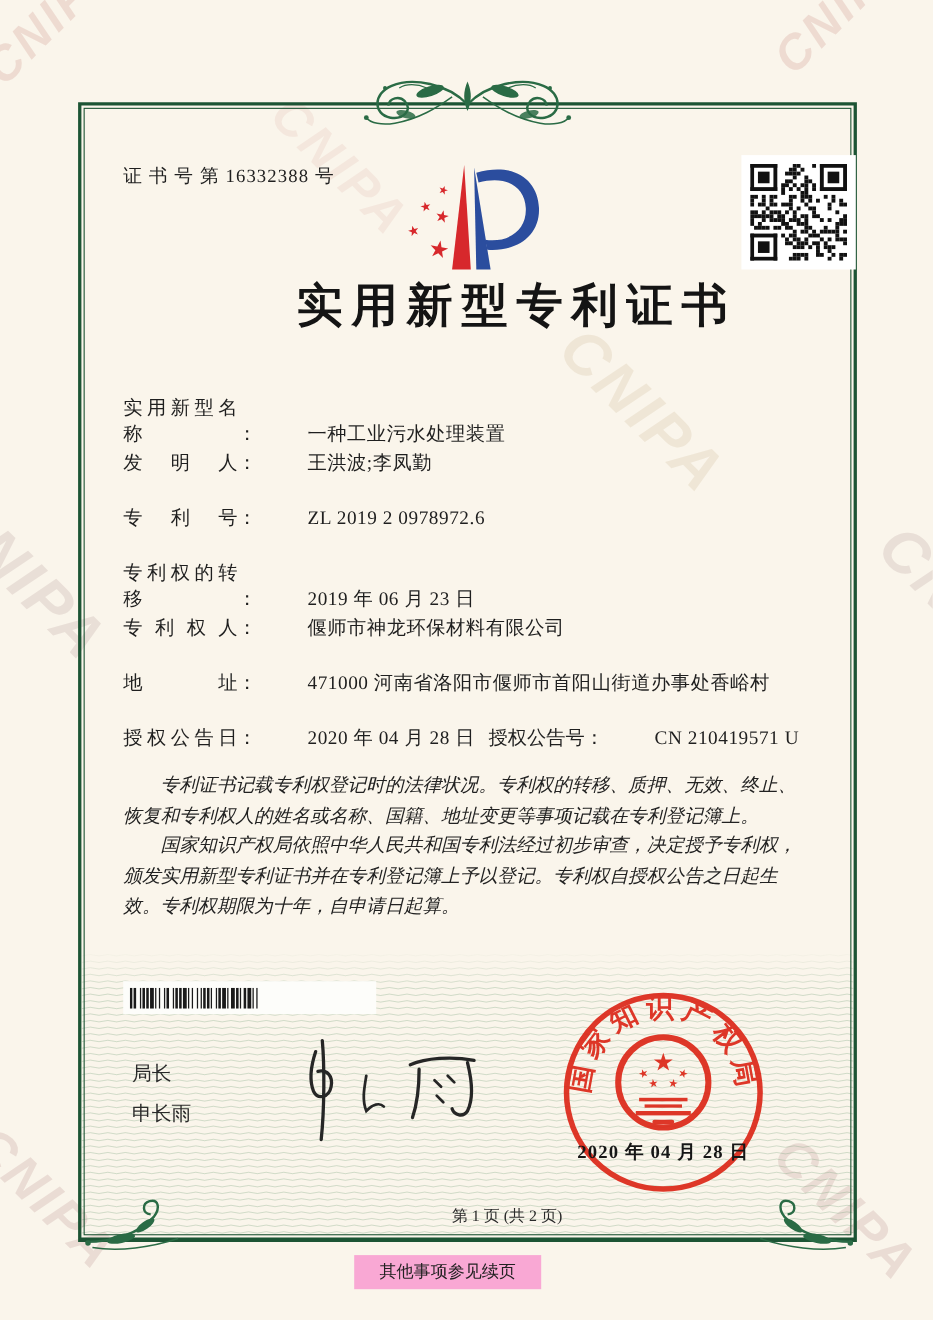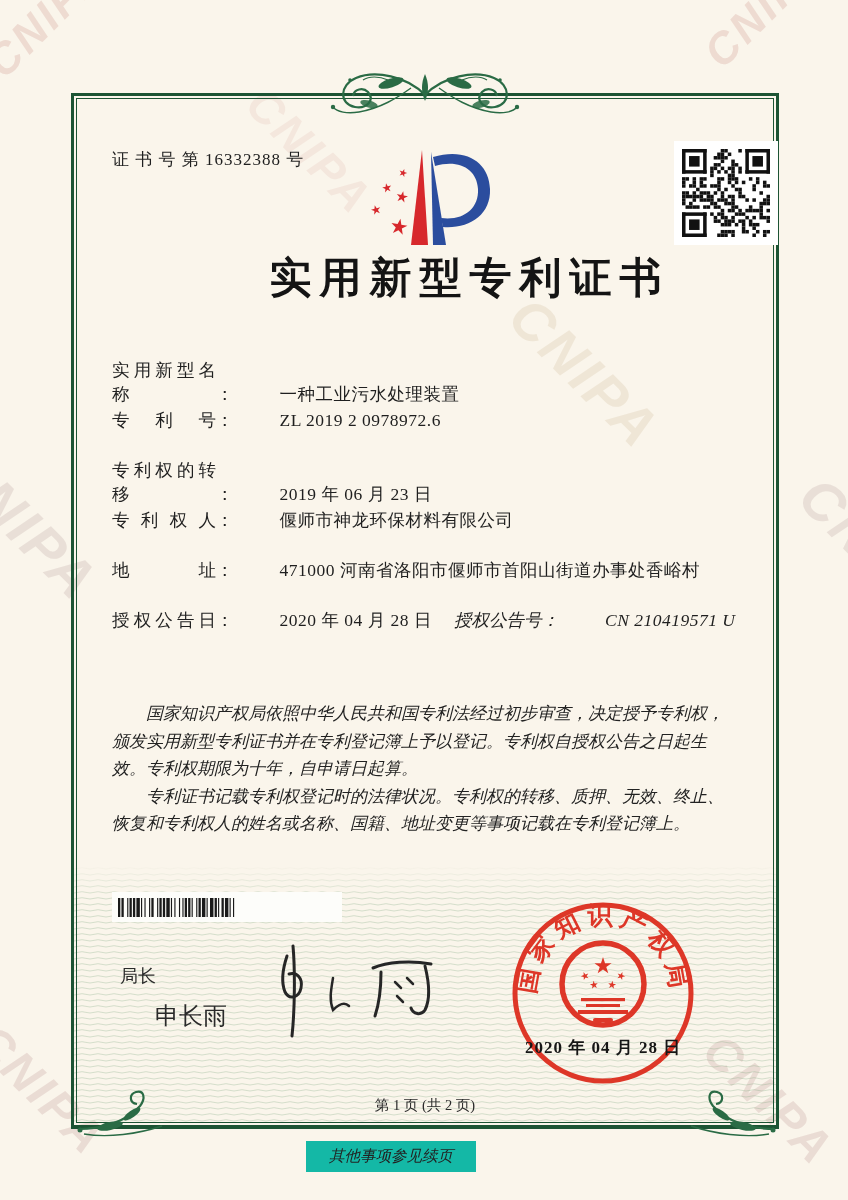--- a/index.html
+++ b/index.html
@@ -34,46 +34,46 @@
   .qr-wrap svg{position:absolute;left:8px;top:8px;}
 
   .title{position:absolute;left:71px;width:797px;top:250px;text-align:center;
          font-size:42px;font-weight:700;letter-spacing:8px;color:#141414;}
 
   .fields{position:absolute;left:112px;top:358px;width:640px;font-size:17.5px;}
   .field-row{height:50px;line-height:24px;position:relative;}
   .flabel{display:inline-block;width:104px;text-align:justify;text-align-last:justify;}
   .colon{display:inline-block;}
   .fvalue{padding-left:6px;letter-spacing:0.5px;margin-left:40px;}
-  .grant2{position:absolute;left:342px;top:0;font-style:italic;}
+  .grant2{position:absolute;left:332px;top:0;}
 
   .paras{position:absolute;left:112px;top:700px;width:628px;font-size:17px;line-height:27.5px;
          font-style:italic;color:#222;}
   .paras p{margin:0;text-indent:2em;}
 
   .waves{position:absolute;left:74px;top:864px;-webkit-mask-image:linear-gradient(180deg,transparent 0,#000 34px);
          mask-image:linear-gradient(180deg,transparent 0,#000 34px);}
 
   .barcode-wrap{position:absolute;left:112px;top:892px;width:230px;height:30px;background:#fdfdfa;}
   .barcode-wrap svg{position:absolute;left:6px;top:6px;}
 
   .signer-title{position:absolute;left:120px;top:964px;
                 font-family:Liberation Serif, serif;font-size:18px;color:#2a2a2a;}
   .signer-name{position:absolute;left:120px;top:1000px;
-               font-family:"Liberation Sans","DejaVu Sans",sans-serif;font-size:24px;color:#2a2a2a;margin-left:35px;}
+               font-family:"Liberation Sans","DejaVu Sans",sans-serif;font-size:18px;color:#2a2a2a;}
   .signature{position:absolute;left:235px;top:938px;}
 
   .seal{position:absolute;left:504px;top:894px;}
   .seal-date{position:absolute;left:504px;top:1036px;width:198px;text-align:center;
              font-size:17px;font-weight:600;letter-spacing:1px;color:#161616;}
 
   .page-info{position:absolute;left:71px;width:708px;top:1096px;text-align:center;
-             font-size:14.5px;color:#2a2a2a;}
-  .note{position:absolute;left:306px;top:1141px;width:170px;background:#14b8a6;
-        text-align:center;font-size:15.5px;font-style:italic;padding:5px 0;color:#222;}
+             font-size:14.5px;color:#2a2a2a;padding-left:36px;}
+  .note{position:absolute;left:322px;top:1141px;width:170px;background:#f9a8d4;
+        text-align:center;font-size:15.5px;padding:5px 0;color:#222;}
 </style>
 </head>
 <body>
 
 <div class="page">
 
   <div class="wm wm1">CNIPA</div>
   <div class="wm wm2">CNIPA</div>
   <div class="wm wm3">CNIPA</div>
   <div class="wm wm4">CNIPA</div>
@@ -392,42 +392,45 @@
       </svg>
   </div>
 
   <div class="title">实用新型专利证书</div>
 
   <div class="fields">
     <div class="field-row">
       <span class="flabel">实用新型名称</span><span class="colon">：</span><span class="fvalue">一种工业污水处理装置</span>
     </div>
     <div class="field-row">
+      <span class="flabel">发明人</span><span class="colon">：</span><span class="fvalue">王洪波;李凤勤</span>
+    </div>
+    <div class="field-row">
       <span class="flabel">专利号</span><span class="colon">：</span><span class="fvalue">ZL 2019 2 0978972.6</span>
     </div>
     <div class="field-row">
       <span class="flabel">专利权的转移</span><span class="colon">：</span><span class="fvalue">2019 年 06 月 23 日</span>
     </div>
     <div class="field-row">
       <span class="flabel">专利权人</span><span class="colon">：</span><span class="fvalue">偃师市神龙环保材料有限公司</span>
     </div>
     <div class="field-row">
       <span class="flabel">地址</span><span class="colon">：</span><span class="fvalue">471000 河南省洛阳市偃师市首阳山街道办事处香峪村</span>
     </div>
     <div class="field-row">
       <span class="flabel">授权公告日</span><span class="colon">：</span><span class="fvalue">2020 年 04 月 28 日</span>
       <span class="grant2">
         <span>授权公告号</span><span class="colon">：</span><span class="fvalue">CN 210419571 U</span>
       </span>
     </div>
   </div>
 
   <div class="paras">
+    <p>专利证书记载专利权登记时的法律状况。专利权的转移、质押、无效、终止、恢复和专利权人的姓名或名称、国籍、地址变更等事项记载在专利登记簿上。</p>
     <p>国家知识产权局依照中华人民共和国专利法经过初步审查，决定授予专利权，颁发实用新型专利证书并在专利登记簿上予以登记。专利权自授权公告之日起生效。专利权期限为十年，自申请日起算。</p>
-    <p>专利证书记载专利权登记时的法律状况。专利权的转移、质押、无效、终止、恢复和专利权人的姓名或名称、国籍、地址变更等事项记载在专利登记簿上。</p>
   </div>
 
   <div class="barcode-wrap">
     <svg id="barcode-svg" width="218" height="19">
         <rect x="0" y="0" width="2.3" height="19" fill="#1a1a1a"></rect>
         <rect x="3.4499999999999997" y="0" width="2.3" height="19" fill="#1a1a1a"></rect>
         <rect x="9.2" y="0" width="1.15" height="19" fill="#1a1a1a"></rect>
         <rect x="11.5" y="0" width="2.3" height="19" fill="#1a1a1a"></rect>
         <rect x="14.950000000000001" y="0" width="2.3" height="19" fill="#1a1a1a"></rect>
         <rect x="18.4" y="0" width="3.4499999999999997" height="19" fill="#1a1a1a"></rect>

